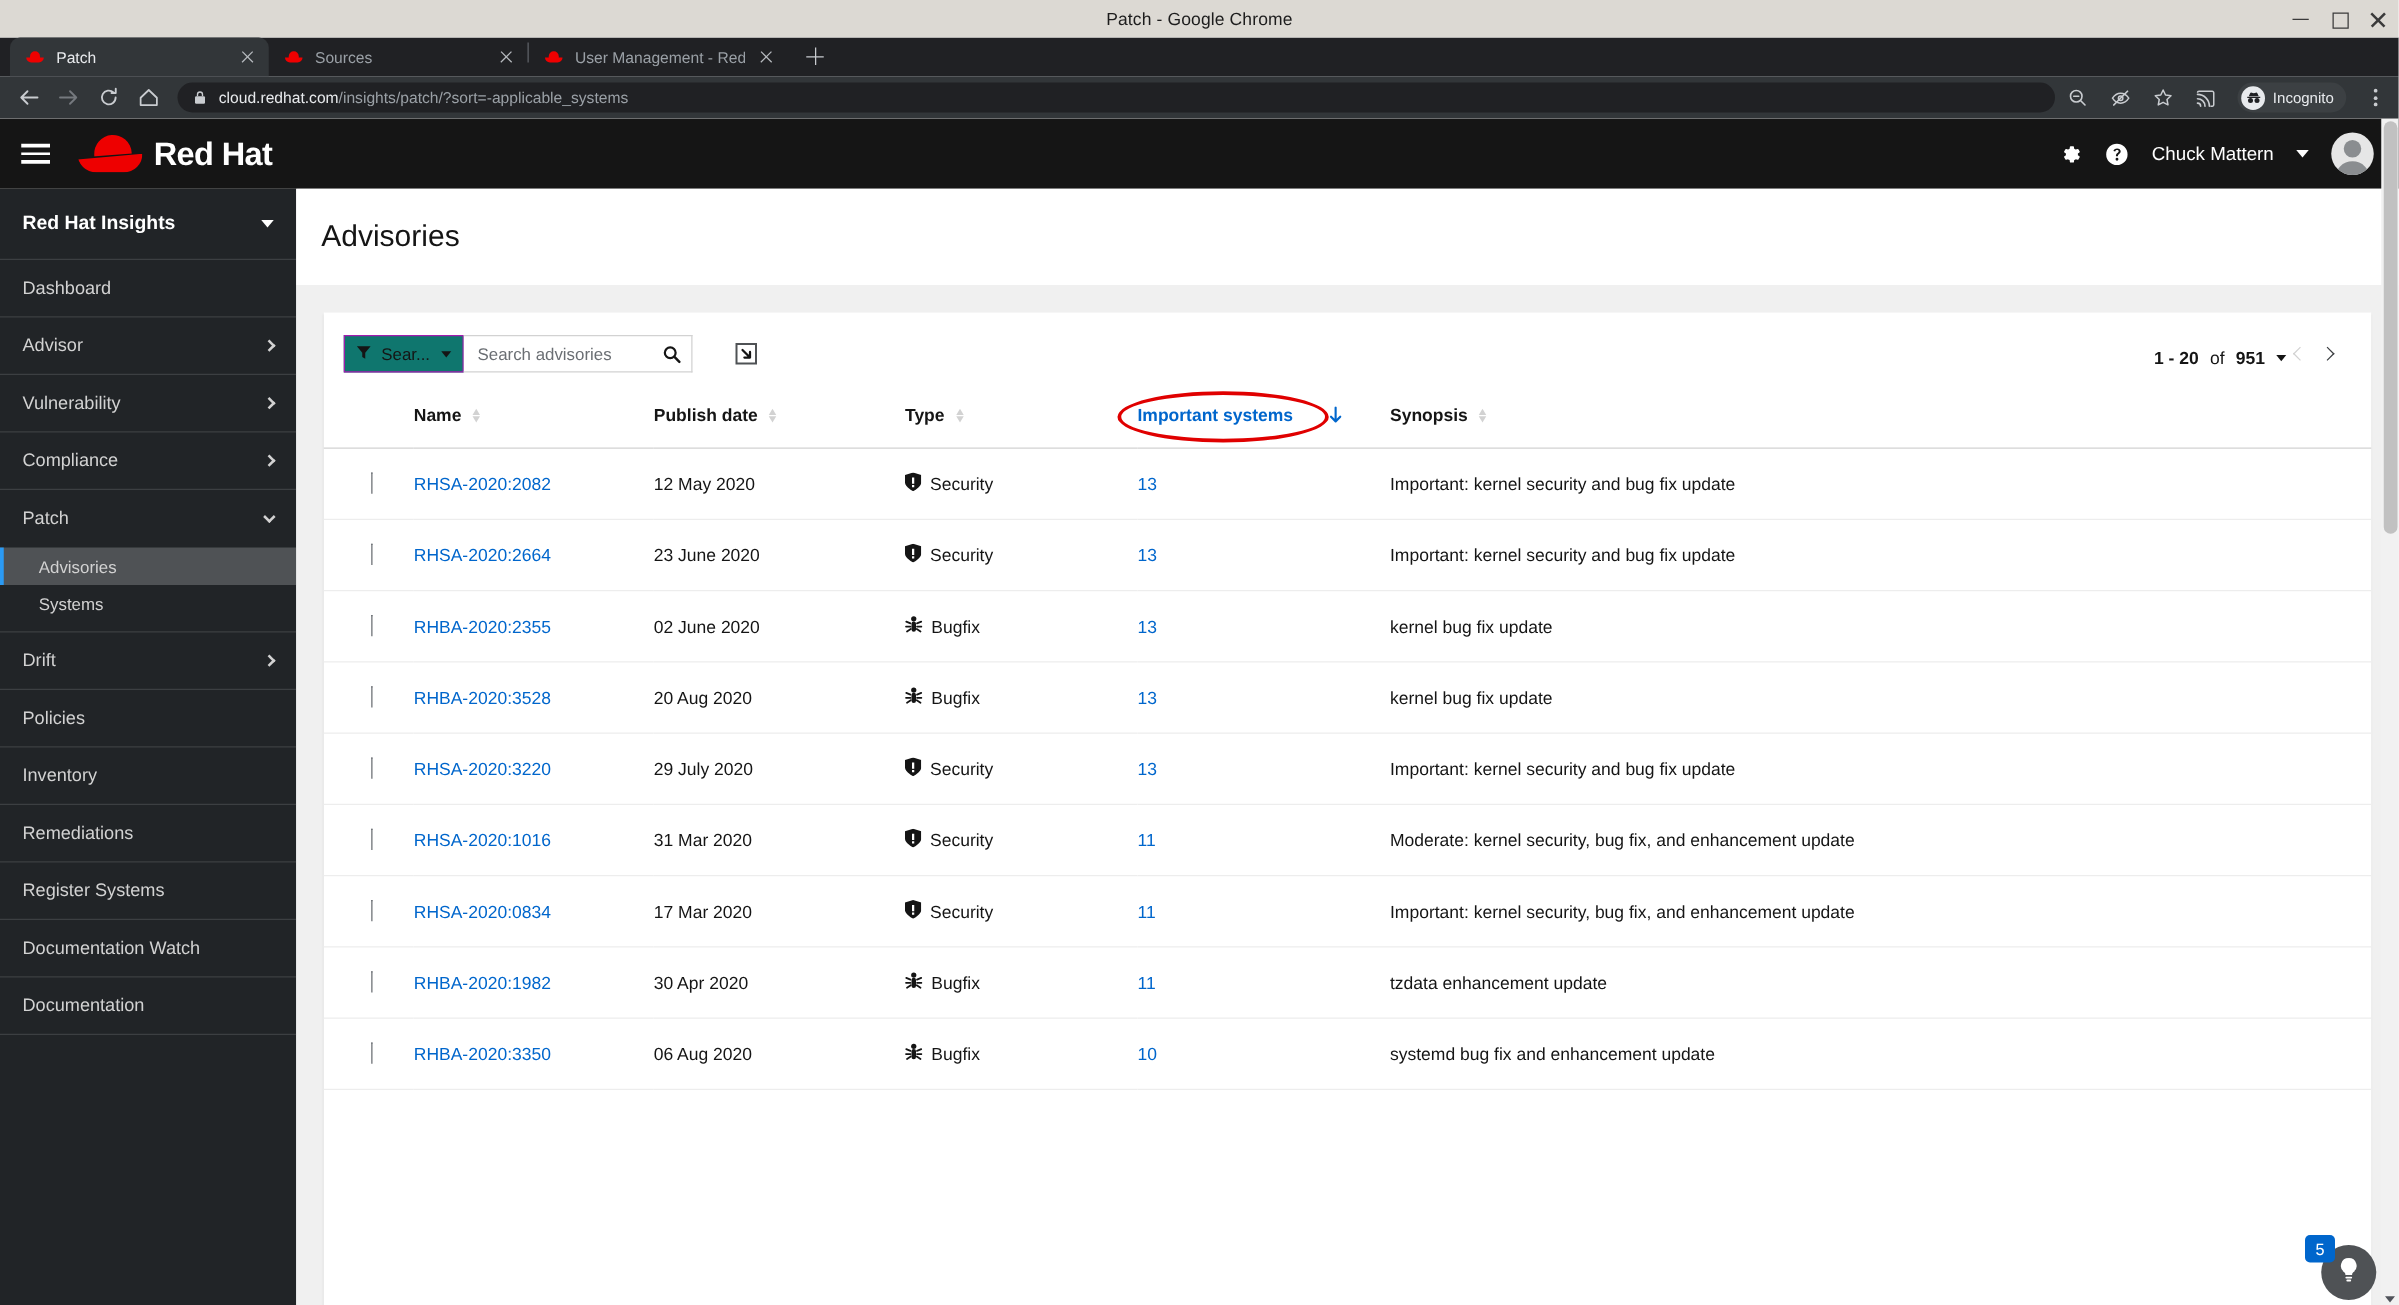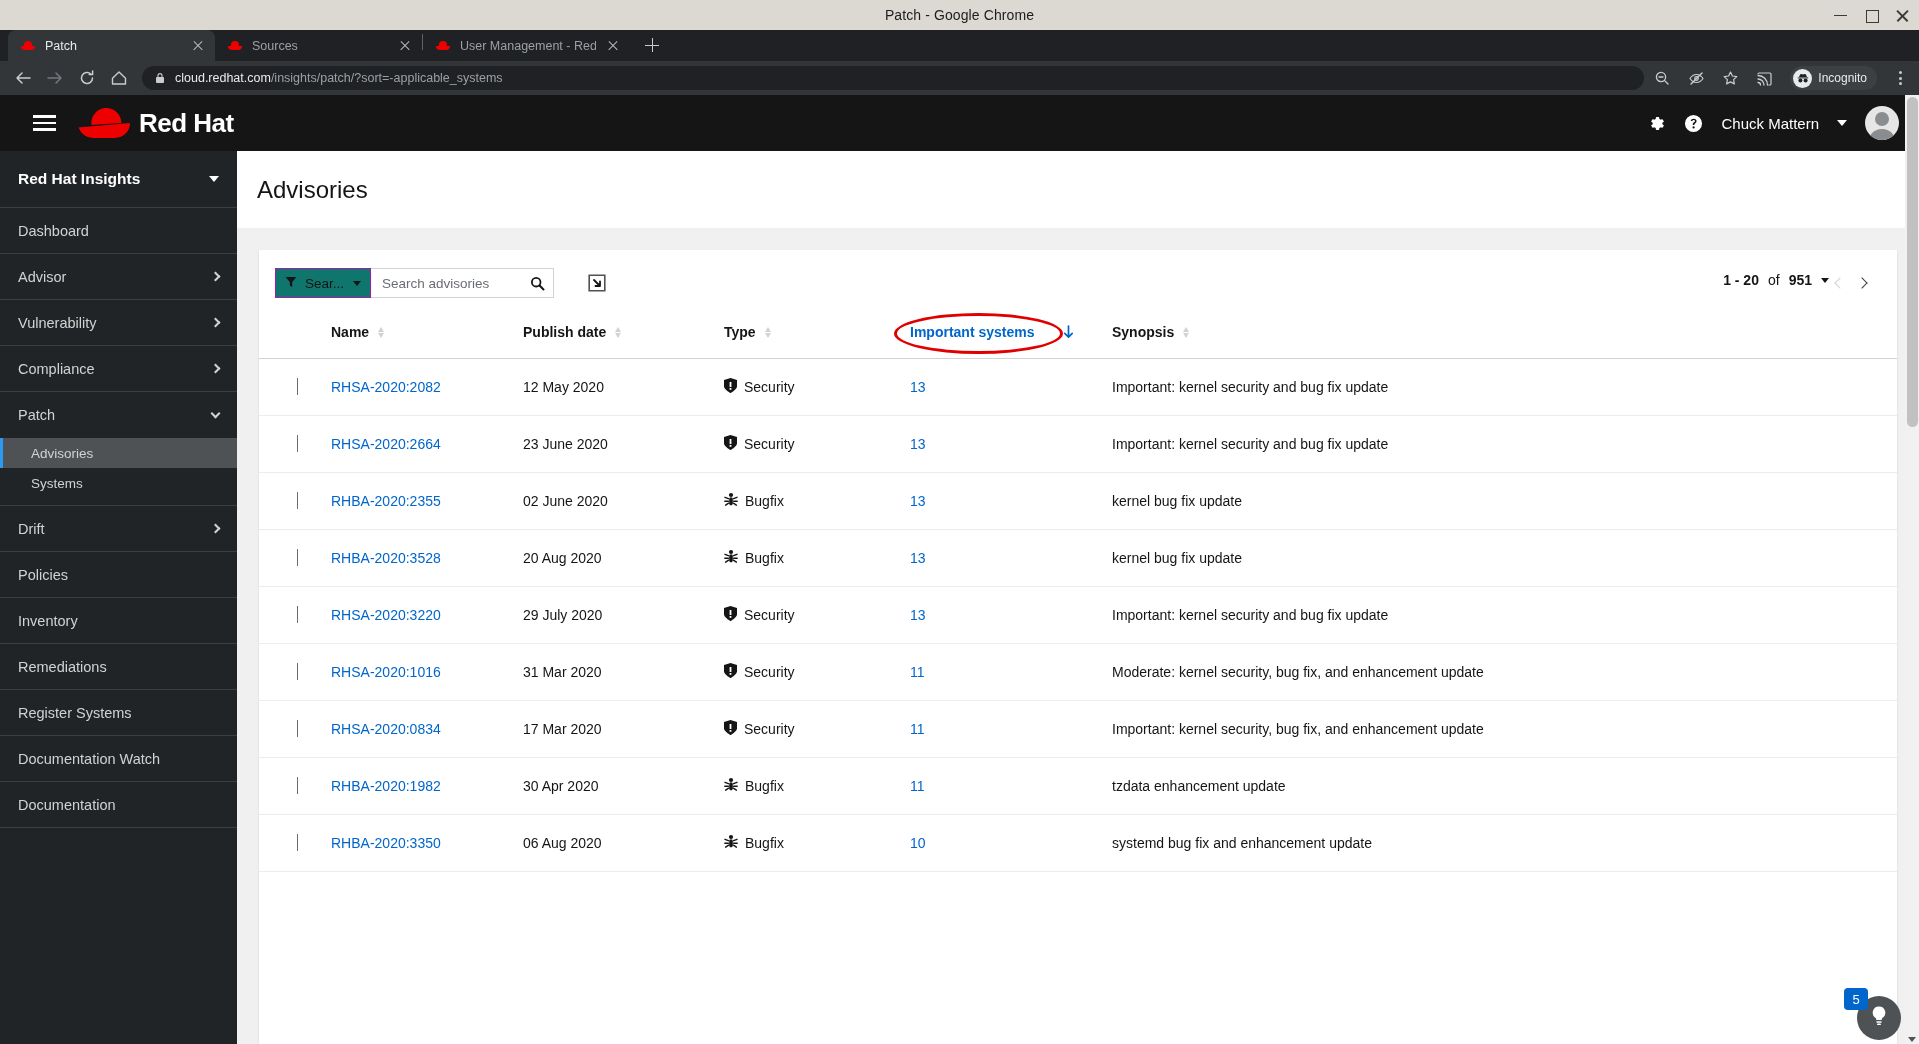--- a/index.html
+++ b/index.html
@@ -79,21 +79,21 @@
     height:24px; padding:0 10px 0 3px; color:#e8eaed; font-size:12px; margin-left:2px;
   }
   .incog-circle { width:19px; height:19px; border-radius:50%; background:#e8eaed; display:flex; align-items:center; justify-content:center; }
   .kebab { width:18px; height:18px; display:flex; flex-direction:column; justify-content:center; align-items:center; gap:2.5px; }
   .kebab i { width:3px; height:3px; border-radius:50%; background:#c9ccd0; display:block; }
 
   
   .page { height: 951px; display:flex; flex-direction:column; background:#fff; position:relative; }
 
   .masthead {
-    height: 56px; background: #151515; display:flex; padding: 0 20px 0 16px; flex:0 0 56px;
+    height: 56px; background: #151515; display:flex; padding: 0 20px 0 0; flex:0 0 56px;
   }
   .hamburger { width:56px; height:56px; display:flex; flex-direction:column; justify-content:center; align-items:center; gap:4px; }
   .hamburger i { width:23px; height:2.5px; background:#fff; display:block; }
   .rh-logo { display:flex; align-items:center; gap:0; margin-left: 6px; }
   .rh-hat { width: 52px; height: 32px; position: relative; margin-right: 9px; }
   .rh-hat .crown {
     position:absolute; left:13px; top:1px; width:30px; height:20px;
     background:#ee0000; border-radius: 16px 16px 3px 3px;
     transform: rotate(-4deg);
   }
@@ -157,21 +157,21 @@
   .search-box {
     height:30px; border:1px solid #d2d2d2; border-left:none; width: 183px; display:flex; align-items:center;
     padding: 0 8px 0 11px; background:#fff;
   }
   .search-box input {
     border:none; outline:none; font-size:13.5px; color:#151515; width:100%;
     font-family: "Liberation Sans", sans-serif; background:transparent;
   }
   .search-box input::placeholder { color:#6a6e73; }
   .export-btn { margin-left: 31px; width:24px; height:24px; display:flex; align-items:center; justify-content:center; }
-  .pagination { margin-left:auto; display:flex; align-items:flex-start; padding-right: 8px; }
+  .pagination { margin-left:auto; display:flex; align-items:flex-end; padding-right: 8px; }
   .pag-text { font-size:14px; color:#151515; display:flex; align-items:center; gap:9px; }
   .pag-text b { font-weight:bold; }
   .pag-text .pg-caret { width:0;height:0;border-left:4.5px solid transparent;border-right:4.5px solid transparent;border-top:5.5px solid #151515; }
   .pag-arrow { width:22px; height:22px; display:flex; align-items:center; justify-content:center; }
   .chev { width:8px; height:8px; border-top:1.8px solid #6a6e73; border-right:1.8px solid #6a6e73; }
   .chev.left { transform: rotate(-135deg); border-color:#d2d2d2; }
   .chev.right { transform: rotate(45deg); border-color:#3c3f42; }
 
   
   table.adv { width:100%; border-collapse: collapse; table-layout: fixed; }

